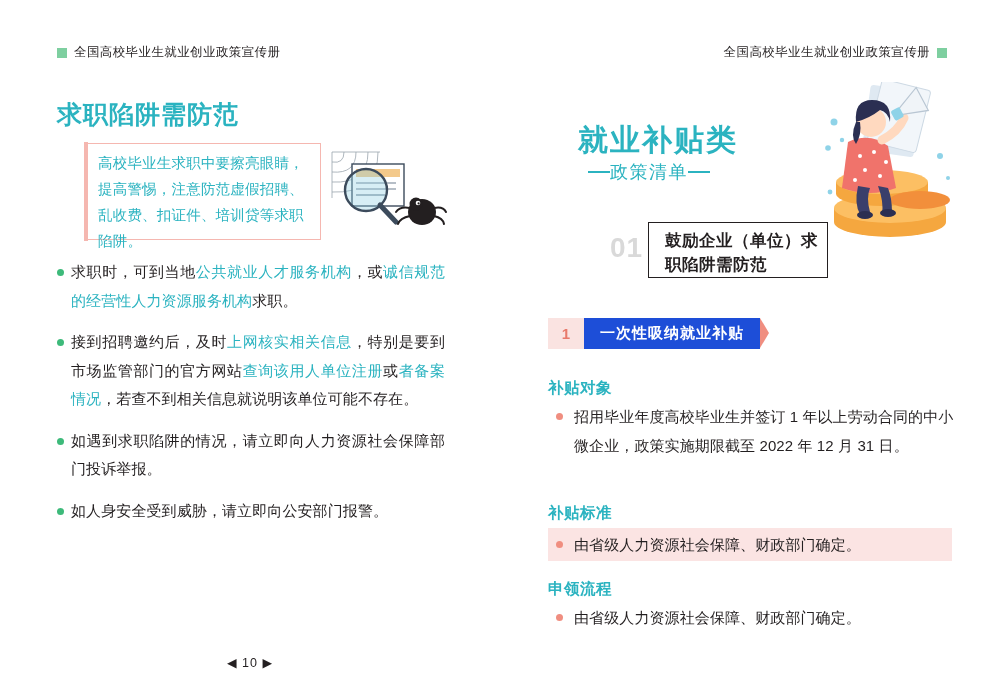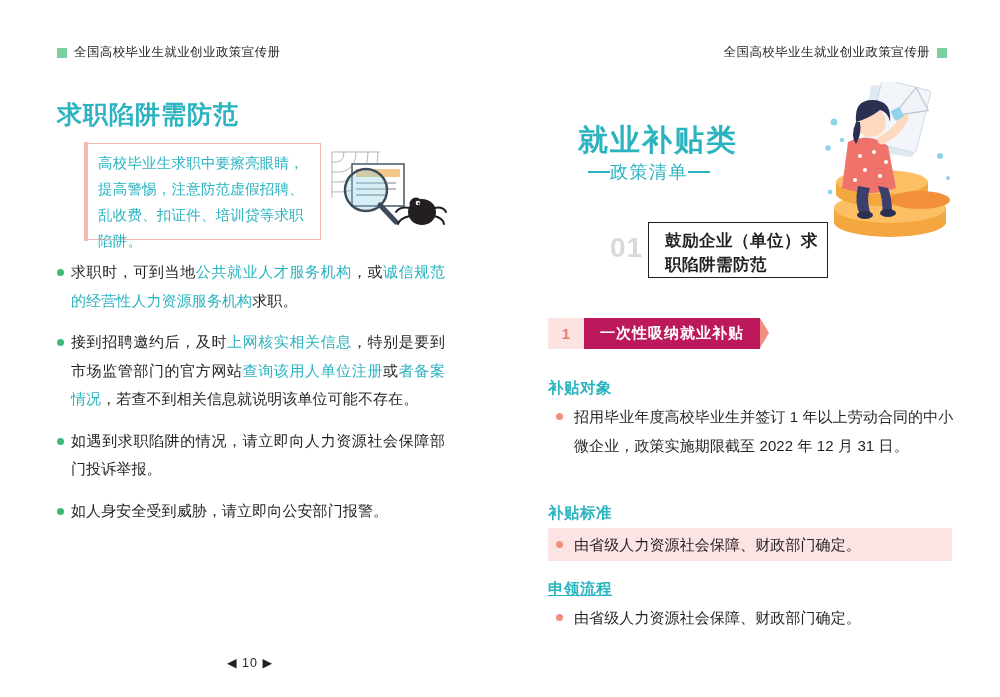--- a/index.html
+++ b/index.html
@@ -211,21 +211,21 @@
     display: flex;
     align-items: center;
     justify-content: center;
   }
   .sec-banner .labelbox {
     position: absolute;
     left: 36px;
     top: 0;
     width: 176px;
     height: 31px;
-    background: #be185d;
+    background: #1d4ed8;
     color: #ffffff;
     font-size: 15px;
     font-weight: bold;
     display: flex;
     align-items: center;
     justify-content: center;
     letter-spacing: 1px;
   }
   .sec-banner .labelbox::after {
     content: "";
@@ -415,17 +415,17 @@
     <div class="numbox">1</div>
     <div class="labelbox">一次性吸纳就业补贴</div>
   </div>
 
   <div class="sub-head" style="top:378px;">补贴对象</div>
   <div class="r-item" style="top:402px;">招用毕业年度高校毕业生并签订 1 年以上劳动合同的中小微企业，政策实施期限截至 2022 年 12 月 31 日。</div>
 
   <div class="sub-head" style="top:503px;">补贴标准</div>
   <div class="r-item shaded" style="top:528px;">由省级人力资源社会保障、财政部门确定。</div>
 
-  <div class="sub-head" style="top:579px;text-decoration:underline;">申领流程</div>
+  <div class="sub-head" style="top:579px;">申领流程</div>
   <div class="r-item" style="top:603px;">由省级人力资源社会保障、财政部门确定。</div>
 
 
 </div>
 
 </body></html>

